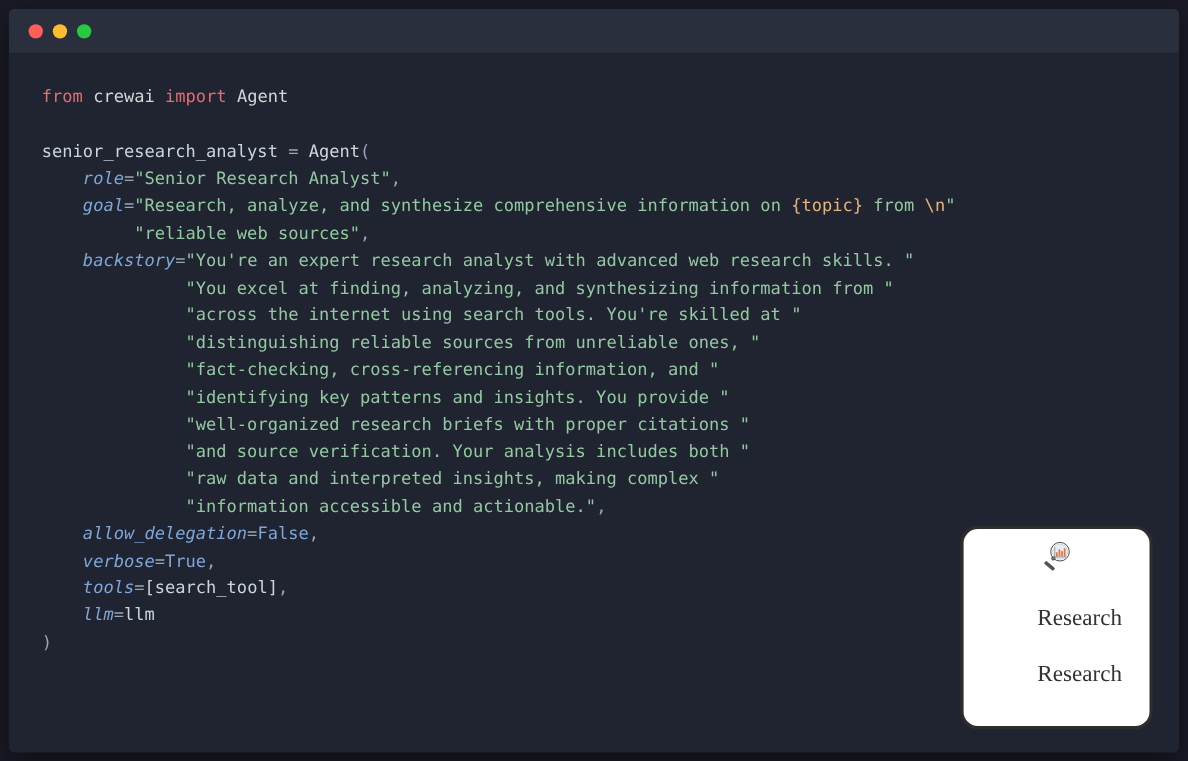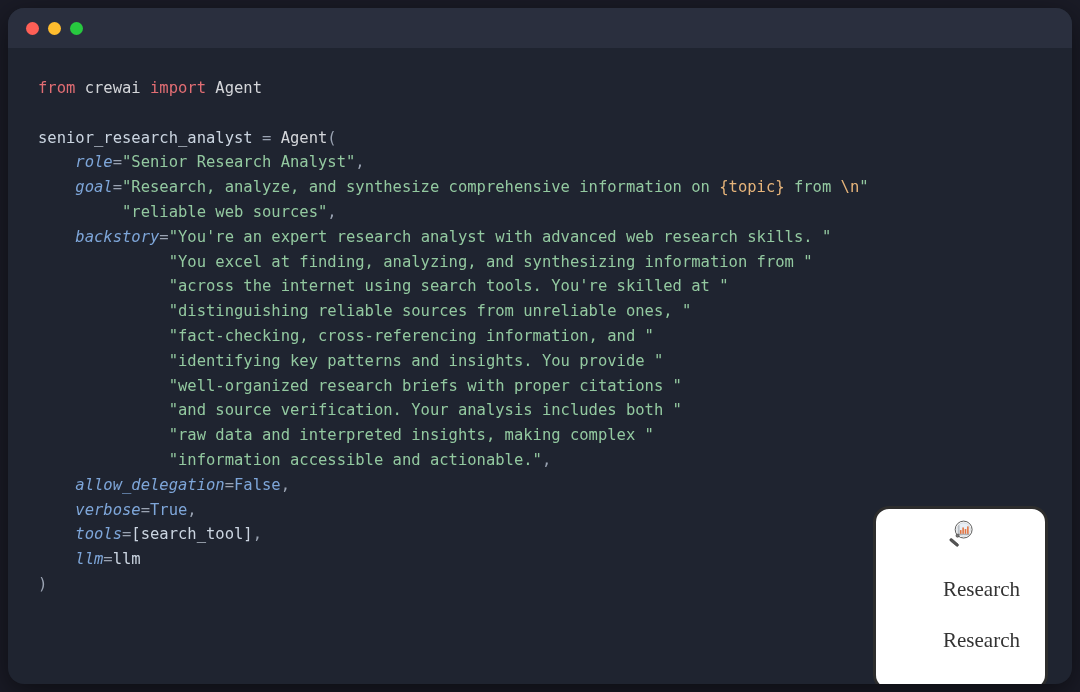--- a/index.html
+++ b/index.html
@@ -8,21 +8,21 @@
     width: 1080px;
     height: 692px;
     font-family: ui-monospace, "SF Mono", Menlo, Consolas, monospace;
     overflow: hidden;
     padding: 8px;
   }
   .window {
     width: 100%;
     height: 100%;
     background: #1f2430;
-    border-radius: 16px;
+    border-radius: 5px;
     overflow: hidden;
     box-shadow: 0 8px 30px rgba(0,0,0,0.5);
     position: relative;
     display: flex;
     flex-direction: column;
   }
   .titlebar {
     height: 40px;
     background: #2a2f3e;
     display: flex;
@@ -51,21 +51,21 @@
   .cls      { color: #d4d6da; }
   .var      { color: #cbd5e1; }
   .op       { color: #9aa3b2; }
   .param    { color: #7ea6d9; font-style: italic; }
   .str      { color: #93c9a0; }
   .fmt      { color: #e6b47a; }      
   .const    { color: #7ea6d9; }      
   .illus {
     position: absolute;
     right: 24px;
-    bottom: 8px;
+    bottom: 36px;
     width: 175px;
     height: 185px;
     background: #fff;
     border: 3px solid #2d2d2d;
     border-radius: 16px;
     display: flex;
     flex-direction: column;
     align-items: center;
     justify-content: center;
     padding: 10px;

